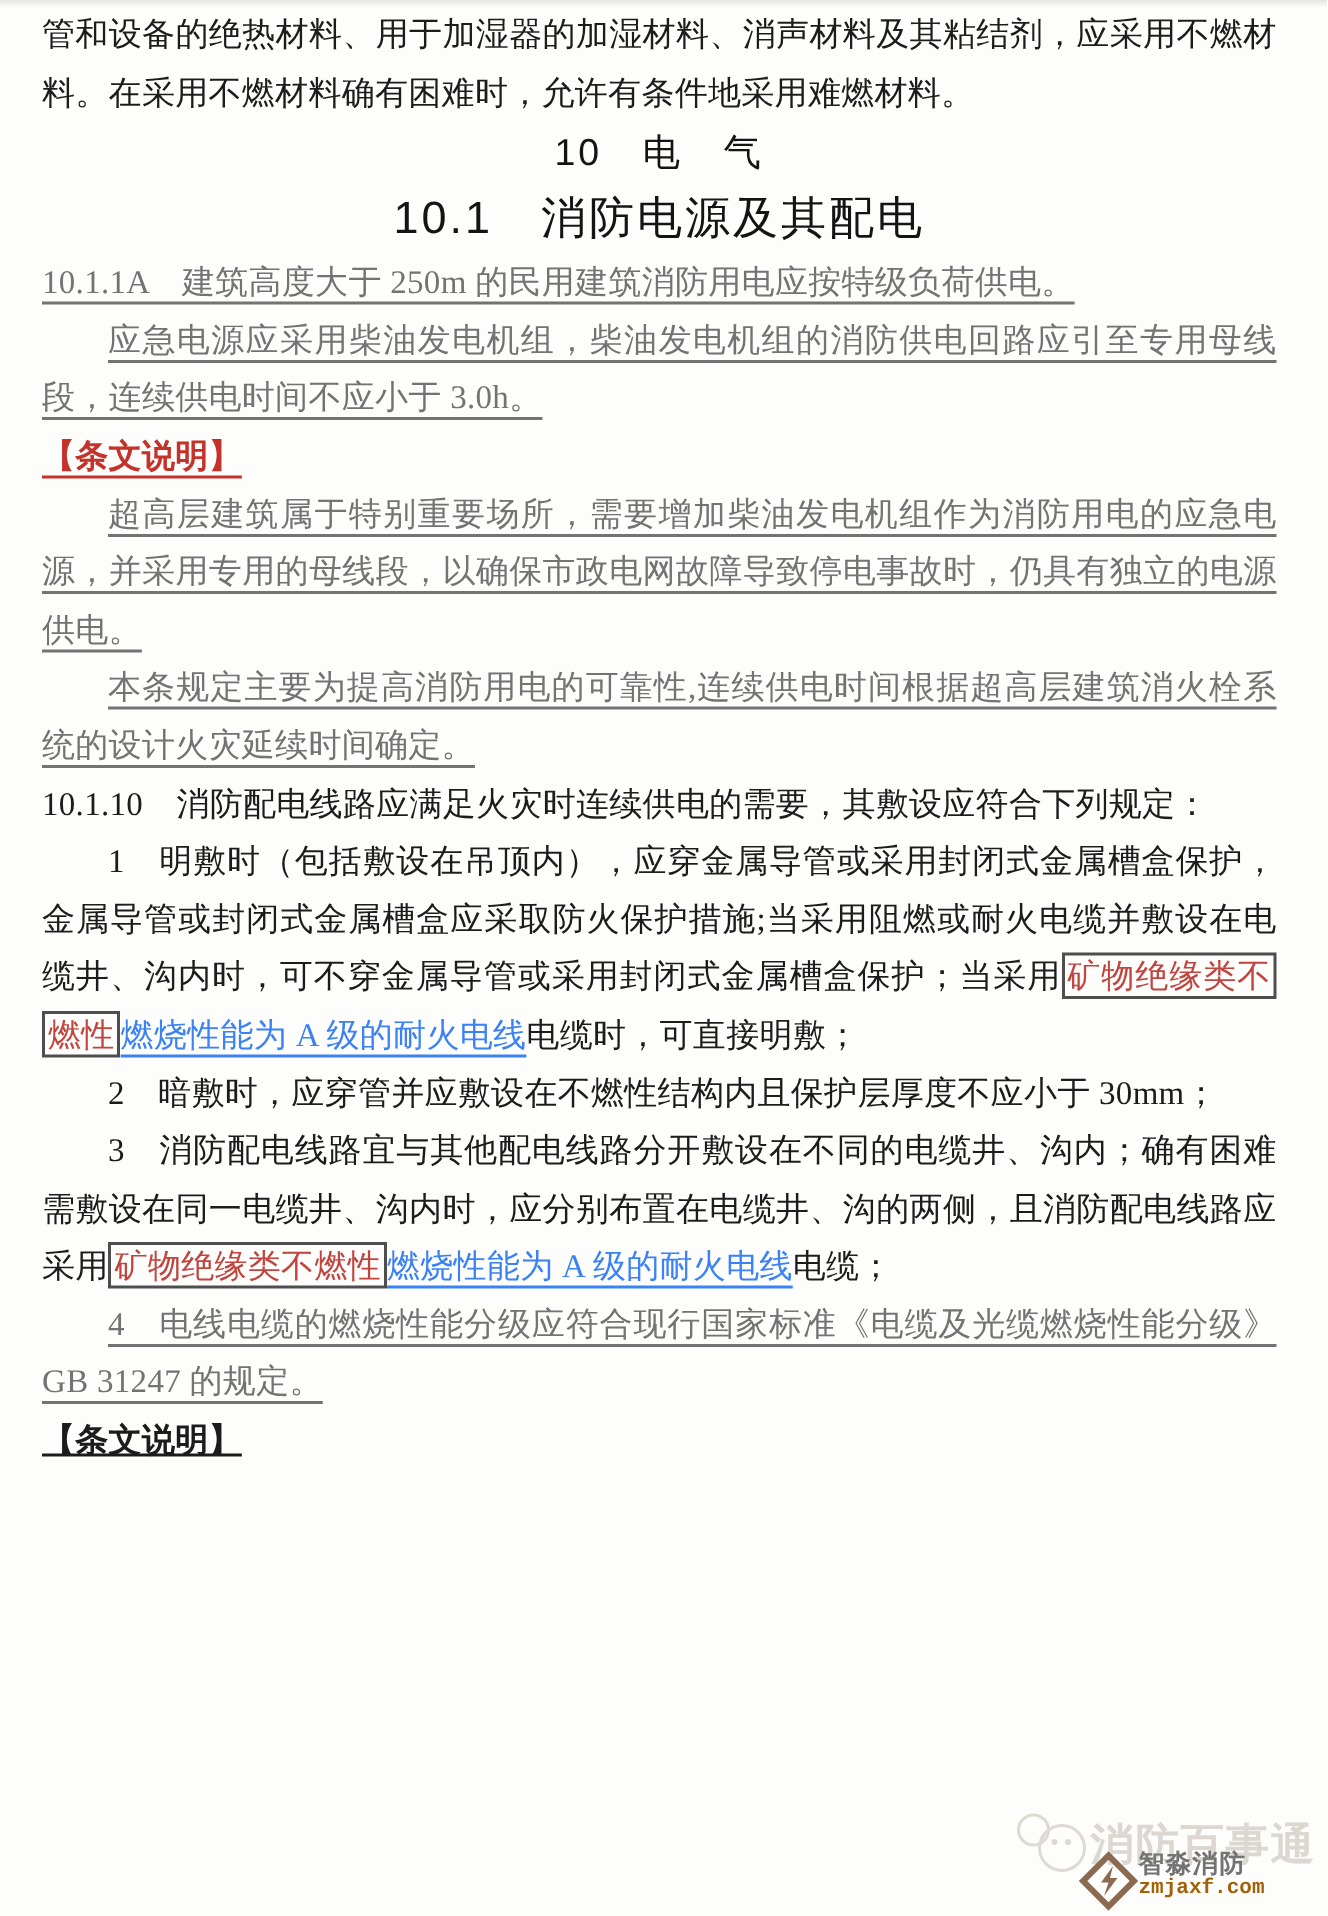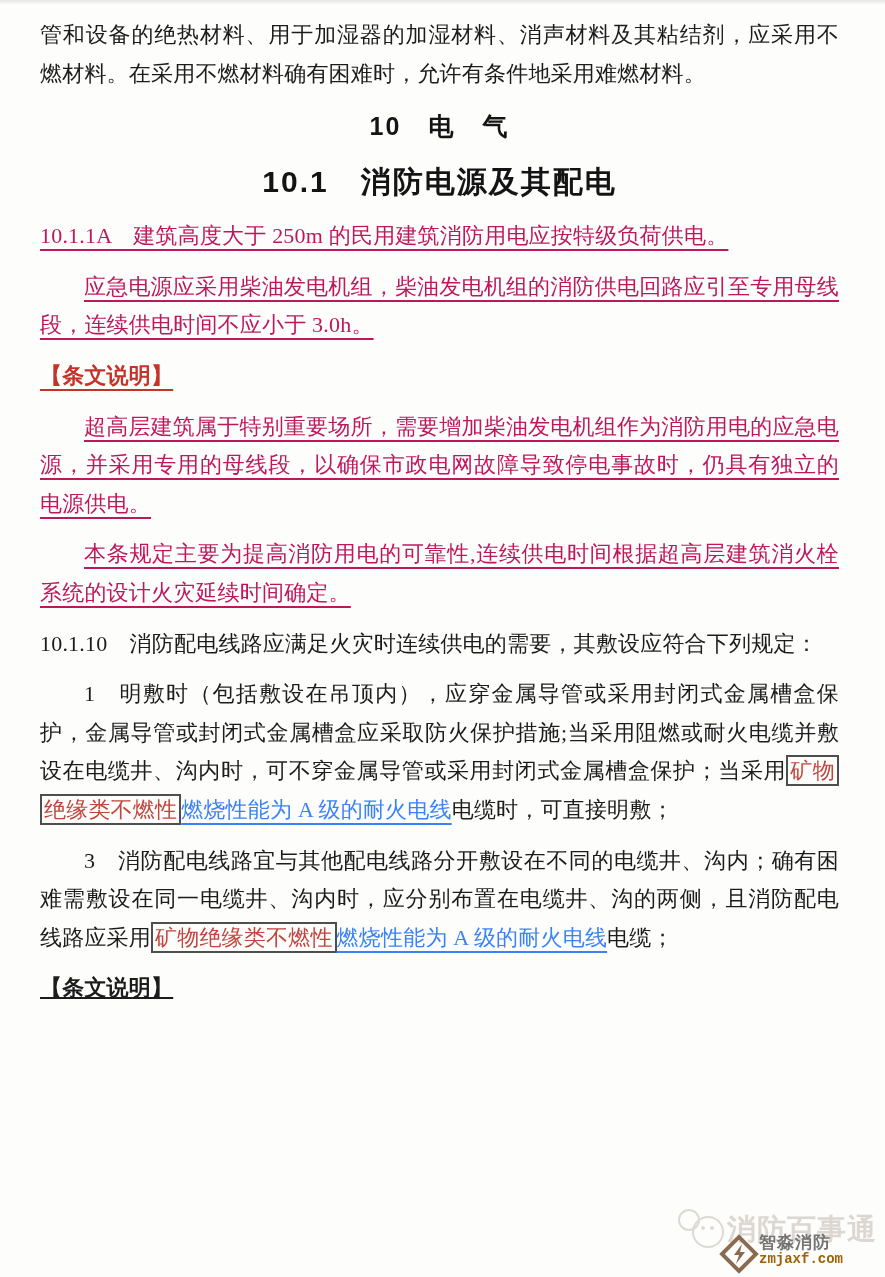--- a/index.html
+++ b/index.html
@@ -14,35 +14,35 @@
   .page::before{
     content:"";position:absolute;left:0;top:0;right:0;height:5px;
     background:linear-gradient(#e7e6e4,rgba(255,255,255,0));
   }
   .doc{
     position:absolute;left:28px;right:34px;top:4px;
     font-size:22px;line-height:38.6px;
     text-align:justify;
     letter-spacing:0.2px;
   }
-  .doc p{margin:12px;}
+  .doc p{margin:0;}
   .indent{text-indent:2em;}
-  .darkred{color:#be185d;}
+  .darkred{color:#737373;}
   .ul{text-decoration:underline;text-underline-offset:6px;text-decoration-thickness:1.5px;}
   .brightred{color:#c4322a;}
   .boxed{
     color:#c1453e;
     border:2px solid #4e4e4e;
     padding:1px 2px;
     box-decoration-break:clone;
     -webkit-box-decoration-break:clone;
   }
   .redline{color:#3b82f6;text-decoration:underline;text-underline-offset:6px;text-decoration-thickness:1.5px;}
   .h-chapter,.h-section{
-    text-align:center;font-weight:bold;color:#141414;
+    text-align:center;font-weight:normal;color:#141414;
     font-family:"Liberation Sans","DejaVu Sans",sans-serif;
     text-indent:0;letter-spacing:2px;
   }
   .h-chapter{font-size:25px;line-height:42px;margin-top:4px;}
   .h-section{font-size:30px;line-height:46px;margin-bottom:4px;}
   .bold{font-weight:bold;text-decoration:underline;}
   
   .watermark{
     position:absolute;right:2px;top:1204px;width:208px;height:72px;
     font-family:"Liberation Sans","DejaVu Sans",sans-serif;
@@ -81,23 +81,25 @@
 
     <p class="brightred ul bold">【条文说明】</p>
 
     <p class="darkred ul indent">超高层建筑属于特别重要场所，需要增加柴油发电机组作为消防用电的应急电源，并采用专用的母线段，以确保市政电网故障导致停电事故时，仍具有独立的电源供电。</p>
     <p class="darkred ul indent">本条规定主要为提高消防用电的可靠性,连续供电时间根据超高层建筑消火栓系统的设计火灾延续时间确定。</p>
 
     <p>10.1.10　消防配电线路应满足火灾时连续供电的需要，其敷设应符合下列规定：</p>
 
     <p class="indent"><span>1　明敷时（包括敷设在吊顶内），应穿金属导管或采用封闭式金属槽盒保护，金属导管或封闭式金属槽盒应采取防火保护措施;当采用阻燃或耐火电缆并敷设在电缆井、沟内时，可不穿金属导管或采用封闭式金属槽盒保护；当采用</span><span class="boxed">矿物绝缘类不燃性</span><span class="redline">燃烧性能为 A 级的耐火电线</span><span>电缆时，可直接明敷；</span></p>
 
+    <p class="indent">2　暗敷时，应穿管并应敷设在不燃性结构内且保护层厚度不应小于 30mm；</p>
 
     <p class="indent"><span>3　消防配电线路宜与其他配电线路分开敷设在不同的电缆井、沟内；确有困难需敷设在同一电缆井、沟内时，应分别布置在电缆井、沟的两侧，且消防配电线路应采用</span><span class="boxed">矿物绝缘类不燃性</span><span class="redline">燃烧性能为 A 级的耐火电线</span><span>电缆；</span></p>
 
+    <p class="darkred ul indent">4　电线电缆的燃烧性能分级应符合现行国家标准《电缆及光缆燃烧性能分级》GB 31247 的规定。</p>
 
     <p class="bold">【条文说明】</p>
 
   </div>
 
   <div class="watermark">
     <svg class="wm-mascot" width="52" height="46" viewBox="0 0 52 46">
       <circle cx="14" cy="14" r="10" fill="none" stroke="#dedad3" stroke-width="2"></circle>
       <circle cx="33" cy="26" r="15" fill="none" stroke="#dedad3" stroke-width="2"></circle>
       <circle cx="28" cy="22" r="2" fill="#dedad3"></circle>

